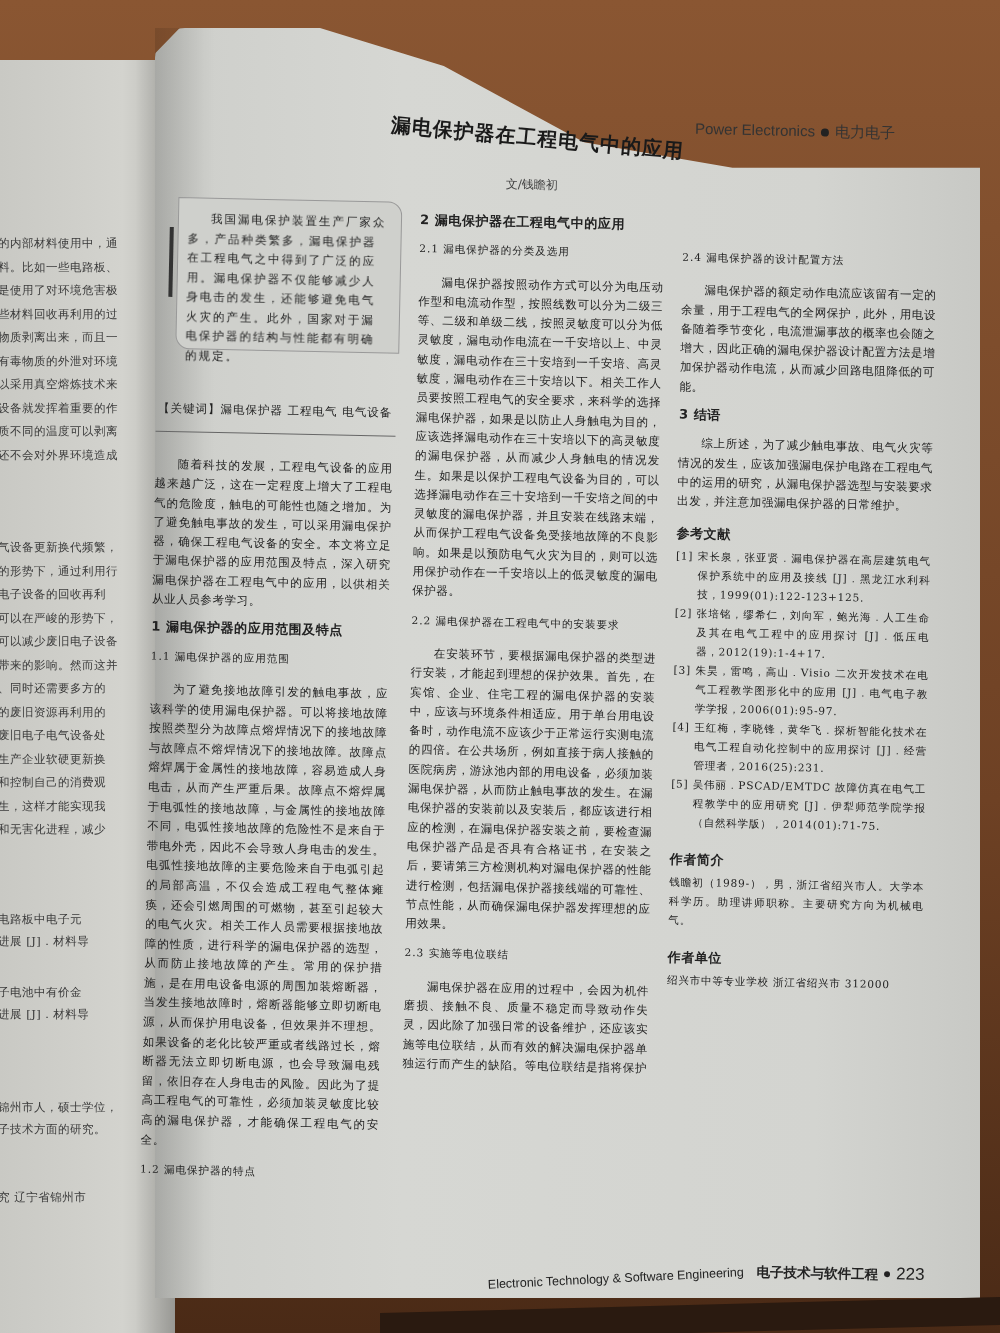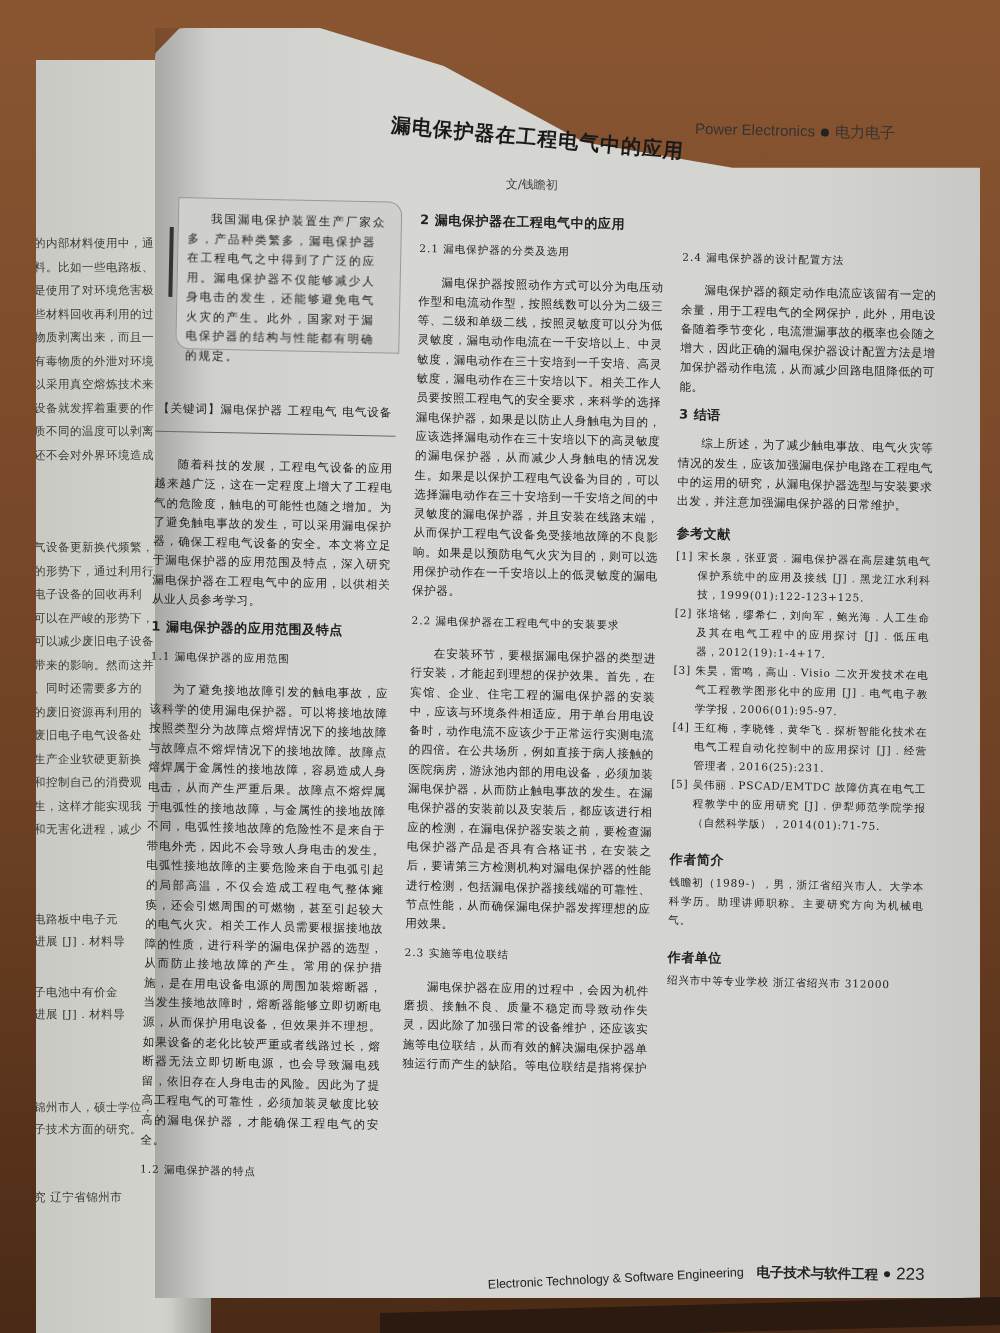--- a/index.html
+++ b/index.html
@@ -10,21 +10,20 @@
   }
   .wood {
     position: absolute; inset: 0;
     background: linear-gradient(180deg, #8a5632 0%, #6e4124 60%, #4a2a16 100%);
   }
   
   .left-page {
     position: absolute; left: 0; top: 60px; width: 175px; height: 1273px;
     background: linear-gradient(90deg, #c9c9c4 0%, #d3d3ce 70%, #b9b9b4 100%);
     overflow: hidden;
-    margin-left: 36px;
   }
   .left-page .shade {
     position: absolute; right: 0; top: 0; width: 40px; height: 100%;
     background: linear-gradient(90deg, rgba(0,0,0,0) 0%, rgba(0,0,0,0.18) 100%);
   }
   .left-line {
     position: absolute; left: -2px; white-space: nowrap;
     font-size: 11.5px; color: #3a3a3a; letter-spacing: 0.5px;
     filter: blur(0.4px);
   }

